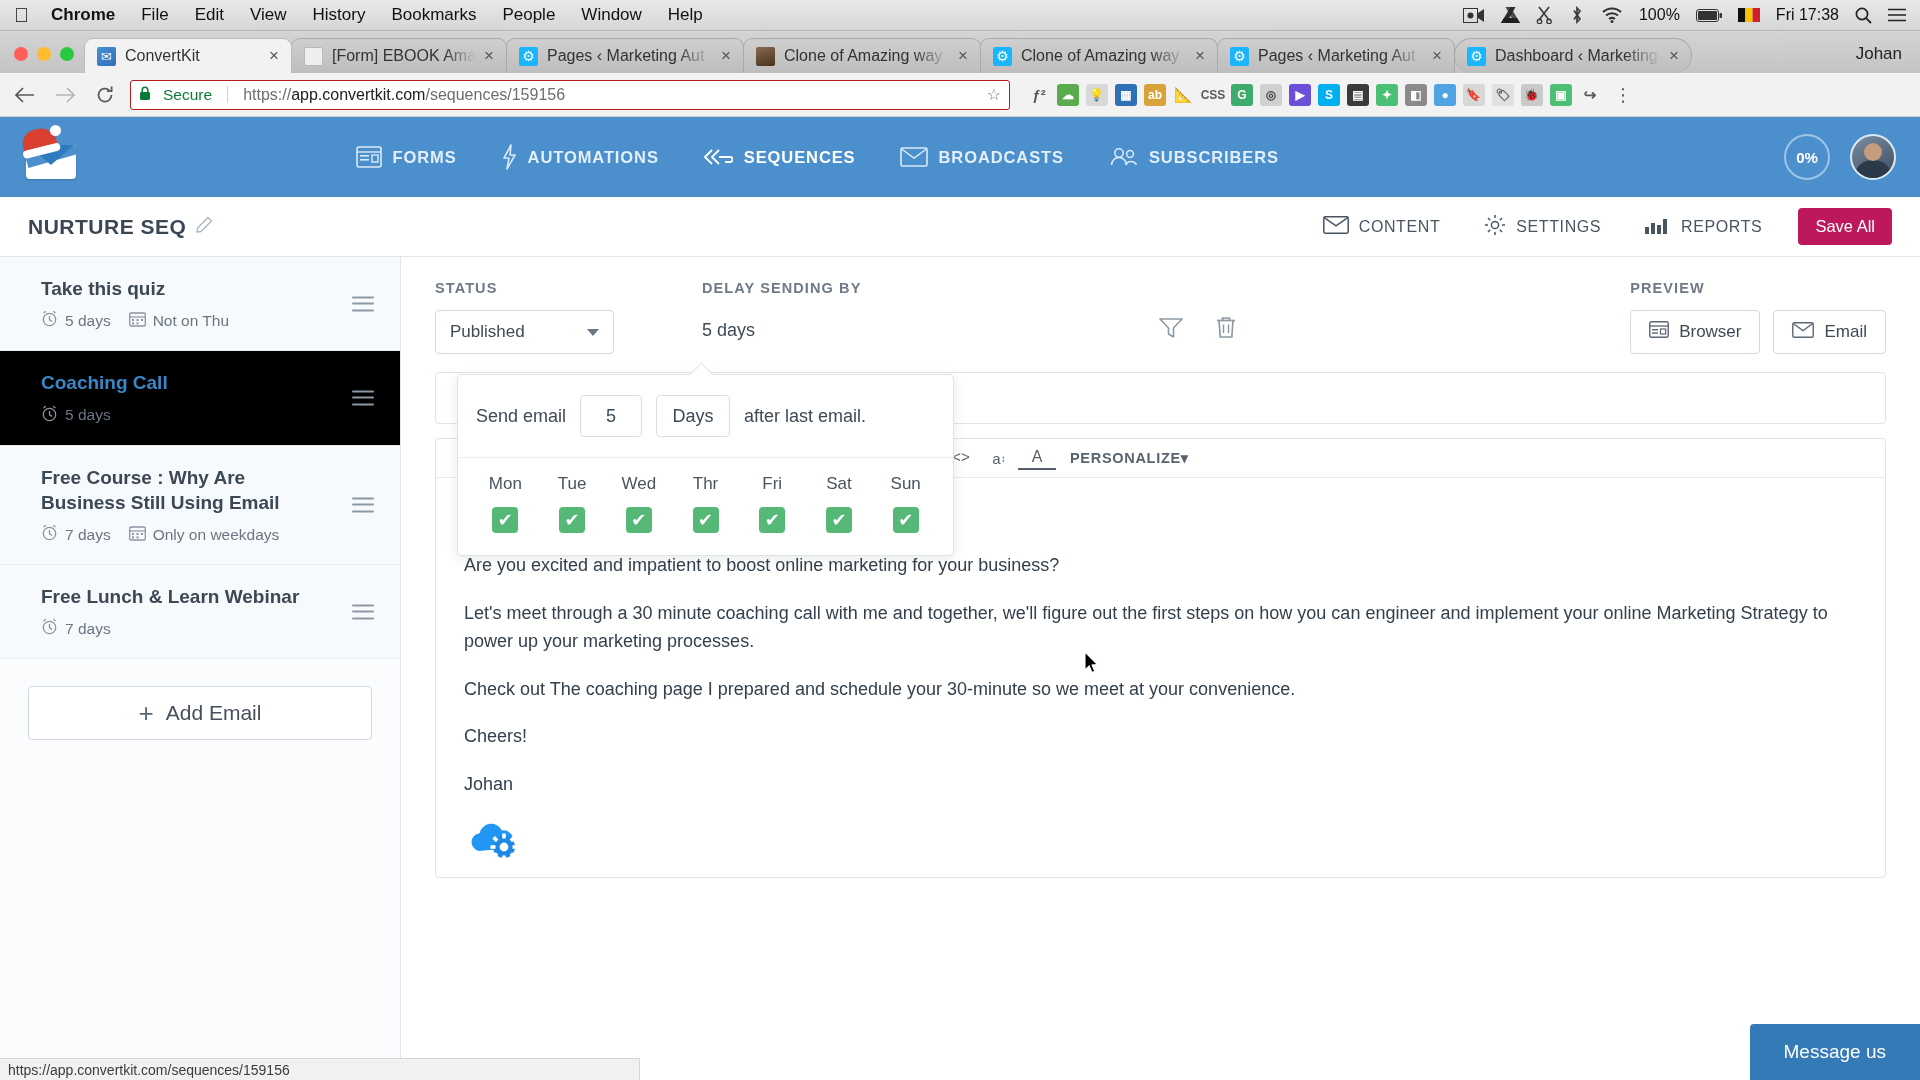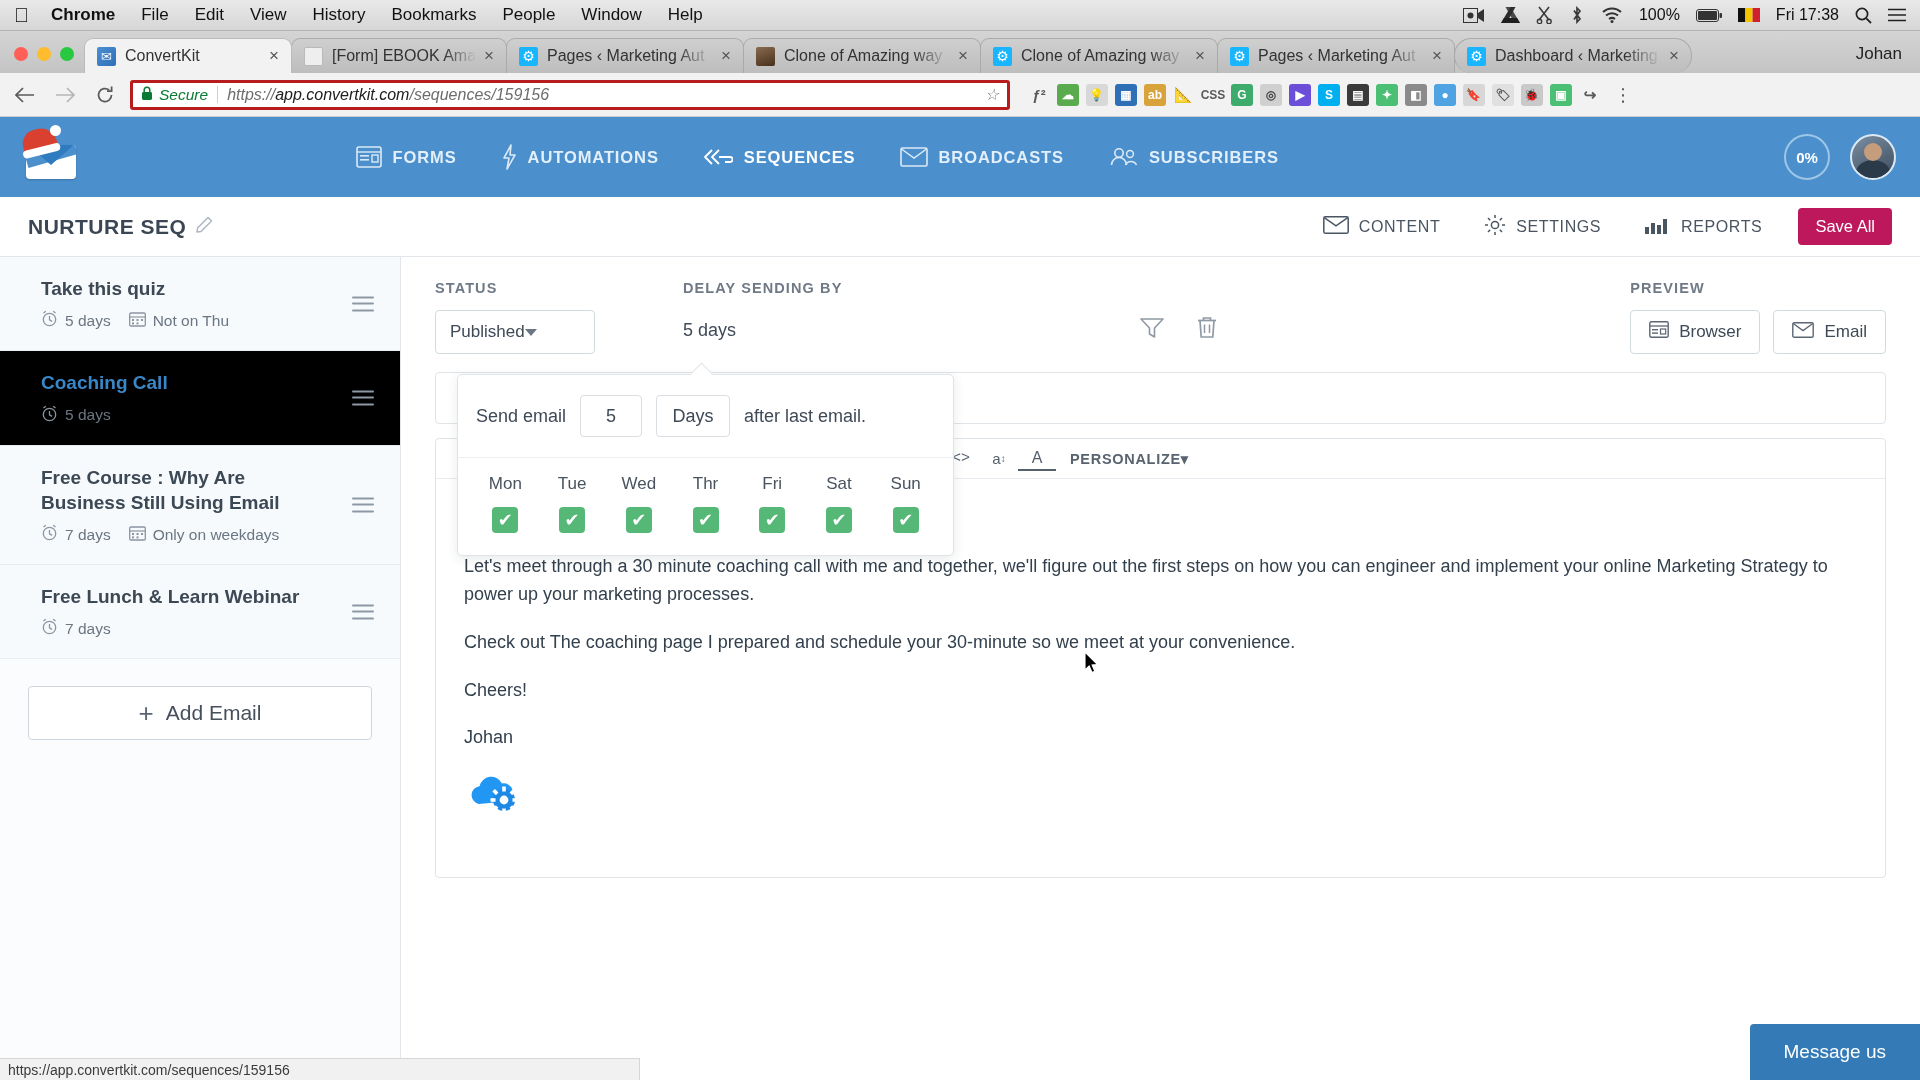--- a/index.html
+++ b/index.html
@@ -85,27 +85,26 @@
     display: flex; align-items: center;
     padding: 0 10px;
     gap: 10px;
   }
   .navbtn { width: 30px; height: 30px; display:flex; align-items:center; justify-content:center; font-size: 20px; color:#5a5a5a; }
   .navbtn.dim { color: #b6b6b6; }
   .omnibox {
     flex: 0 0 880px;
     height: 30px;
     background: #fff;
-    border: 3px solid #b91c1c;
+    border: 1px solid #b91c1c;
     border-radius: 3px;
     display: flex; align-items: center;
     padding: 0 8px;
     font-size: 16px;
-    gap: 6px;
-    font-style: italic;
+    gap: 12px;
   }
   .lock { color: #0a7b34; font-size: 14px; }
   .secure { color: #0a7b34; font-size: 15.5px; }
   .omnidiv { width:1px; height:17px; background:#d0d0d0; margin: 0 3px; }
   .urltxt { color: #202020; white-space: nowrap; overflow: hidden; }
   .urltxt .grey { color: #6d6d6d; }
   .star { margin-left: auto; color:#777; font-size:16px; }
   .extbar { display: flex; align-items: center; gap: 7px; margin-left: 8px; }
   .ext { width: 22px; height: 22px; border-radius: 3px; display:flex; align-items:center; justify-content:center; font-size: 12px; color:#fff; font-weight:bold; }
   .ext.plain { background: transparent; color:#5a5a5a; font-size:15px; }
@@ -258,24 +257,24 @@
 
   
   .main { flex: 1 1 auto; background: #fff; position: relative; padding: 0 34px; overflow: hidden; }
   .mainrow { display: flex; align-items: flex-start; padding-top: 23px; gap: 36px; }
   .field { margin-right: 52px; }
   .flabel {
     font-size: 14.5px; font-weight: 700; color: #6f7a86;
     letter-spacing: 1.1px; margin-bottom: 14px;
   }
   .select {
-    width: 160px; height: 44px;
+    width: 179px; height: 44px;
     border: 1px solid #d3dade; border-radius: 4px;
     background: #fff;
-    display:flex; align-items:center; 
+    display:flex; align-items:center; justify-content:space-between;
     padding: 0 14px;
     font-size: 17px; color: #3f4a57;
   }
   .caret { width:0;height:0;border-left:6px solid transparent;border-right:6px solid transparent;border-top:7px solid #6c7682; }
   .delayval { font-size: 18px; color: #3f4a57; padding-top: 10px; }
   .iconbtns { display: flex; align-items: center; gap: 32px; padding-top: 36px; margin-left: 210px; }
   .iconbtn { color: #8f99a4; }
   .previewbox { margin-left: auto; }
   .previewbtns { display: flex; gap: 13px; }
   .pvbtn {
@@ -929,20 +928,21 @@
         <span class="tbtn" style="font-family:'Liberation Mono',monospace;font-size:15px;">&lt;&gt;</span>
         <span class="tbtn" style="font-size:15px;">a<sup style="font-size:10px;">↕</sup></span>
         <span class="tbtn" style="font-size:16px;border-bottom:2px solid #55606c;height:24px;">A</span>
         <span class="personalize">
           <span>PERSONALIZE</span><span>▾</span>
         </span>
       </div>
 
       <div class="ebody">
         <p>Hi {{ subscriber.first_name }},,</p>
+        <p>Are you excited and impatient to boost online marketing for your business?</p>
         <p>Let's meet through a 30 minute coaching call with me and together, we'll figure out the first steps on how you can engineer and implement your online Marketing Strategy to power up your marketing processes.</p>
         <p>Check out The coaching page I prepared and schedule your 30-minute so we meet at your convenience.</p>
         <p>Cheers!</p>
         <p>Johan</p>
         <div class="cloudgear">
           <svg width="58" height="42" viewBox="0 0 58 42">
             <path d="M15 32 a9 9 0 0 1 0.5 -17.8 A12 12 0 0 1 38 11.5 a9.5 9.5 0 0 1 6 17.8 Z" fill="#2196f3"></path>
             <circle cx="40" cy="28" r="11" fill="#1e88e5"></circle>
             <circle cx="40" cy="28" r="4.4" fill="#fff"></circle>
             <g fill="#fff">

